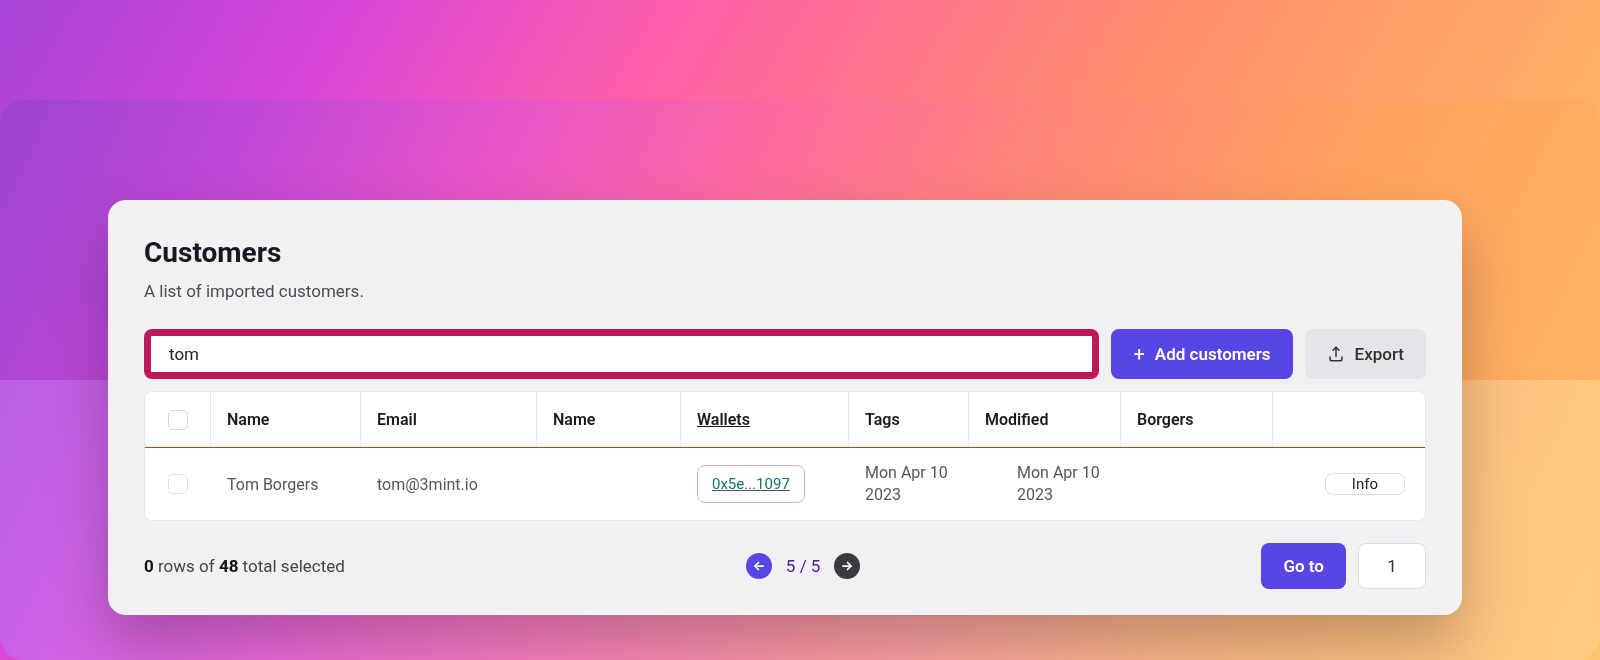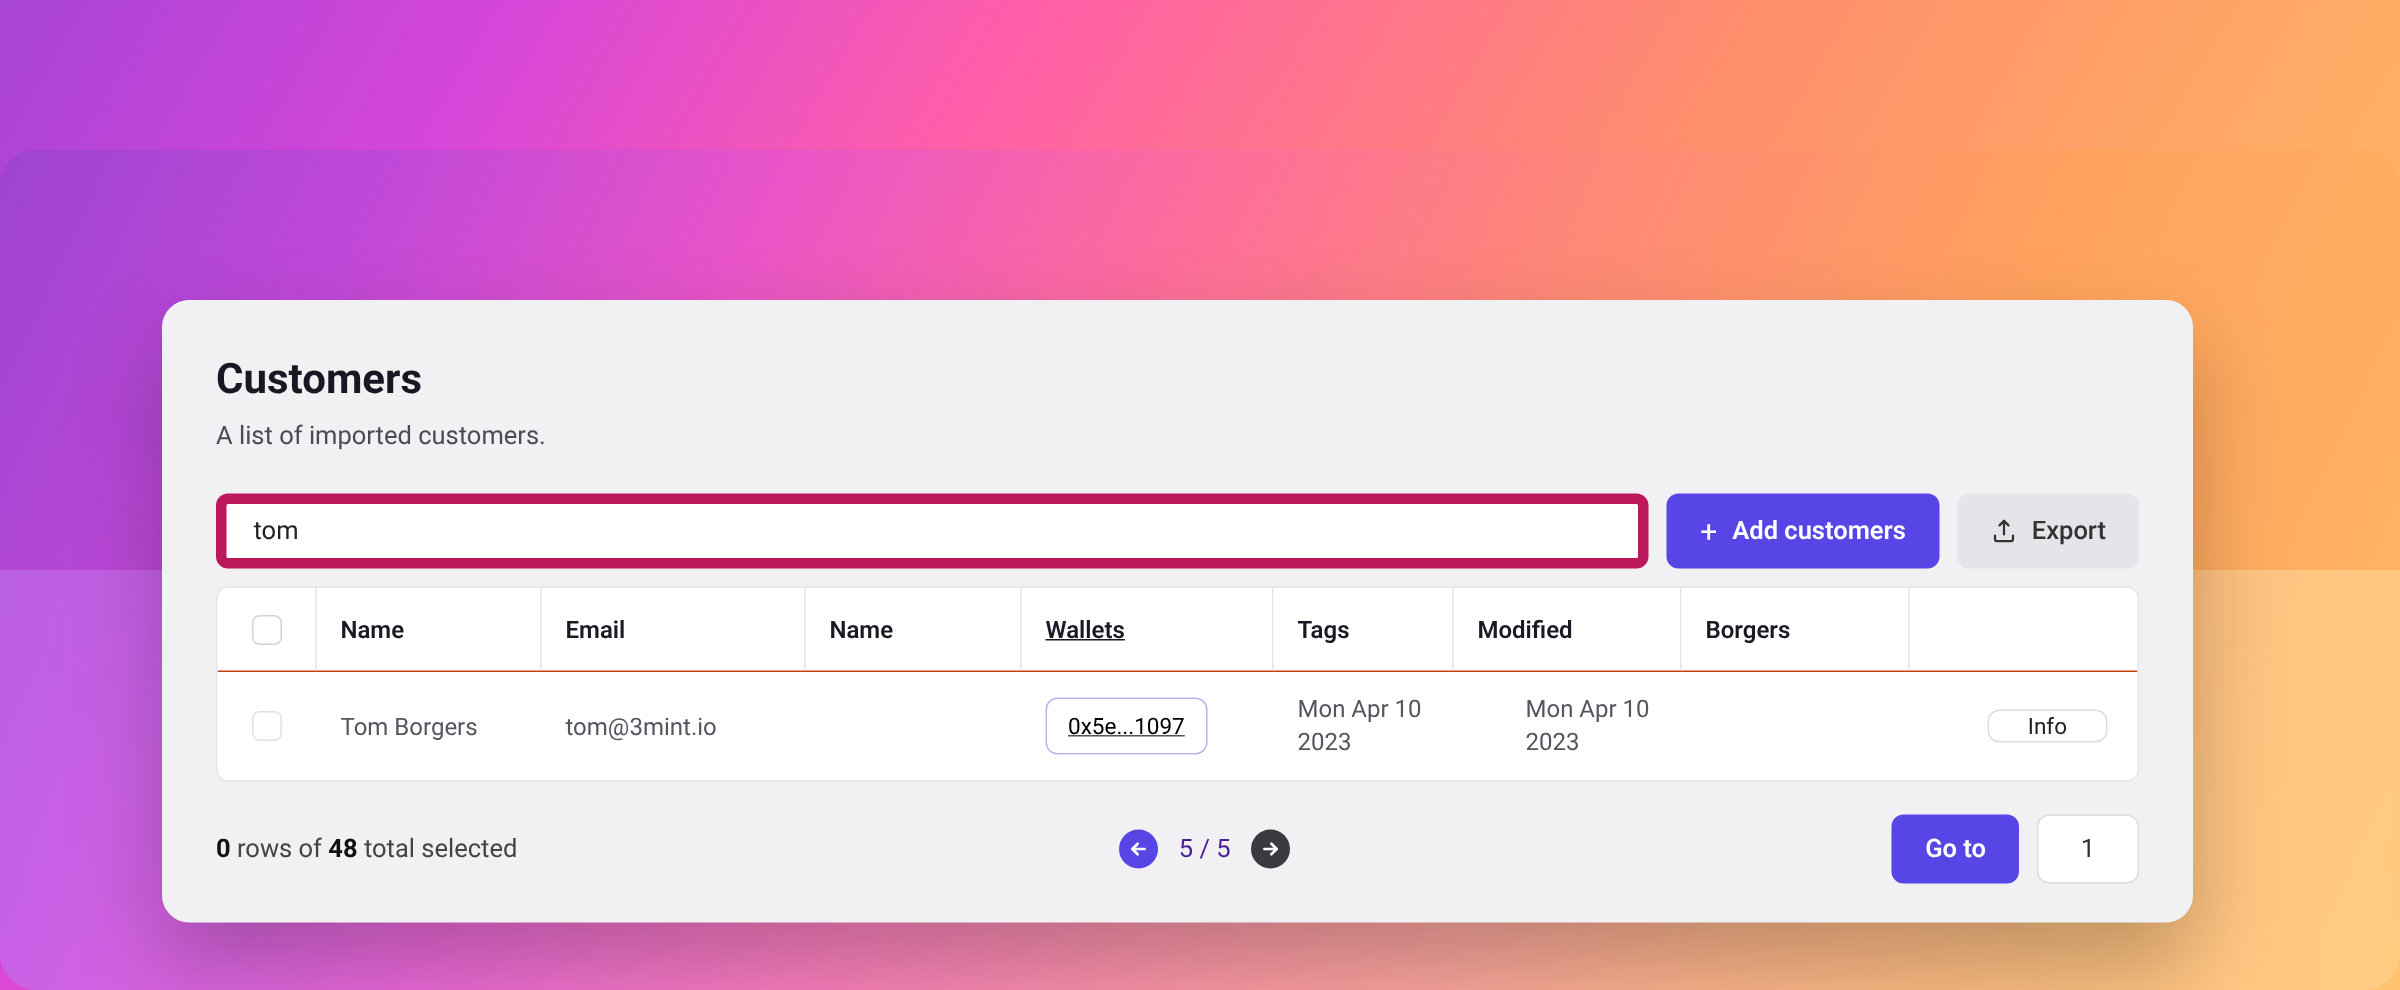--- a/index.html
+++ b/index.html
@@ -162,21 +162,21 @@
     }
     .trow .checkbox { border-color: #e0e0e6; }
 
     .chip {
       display: inline-flex;
       align-items: center;
       height: 38px;
       padding: 0 14px;
       border-radius: 8px;
       font-size: 15px;
-      color: #000000;
+      color: #0f766e;
     }
     .chip-wallet {
       border: 1.5px solid #b8b4ea;
       background: #fff;
     }
     .chip-tag {
       border: 1.5px solid #d6d6de;
       background: #fff;
     }
     .info-btn {

